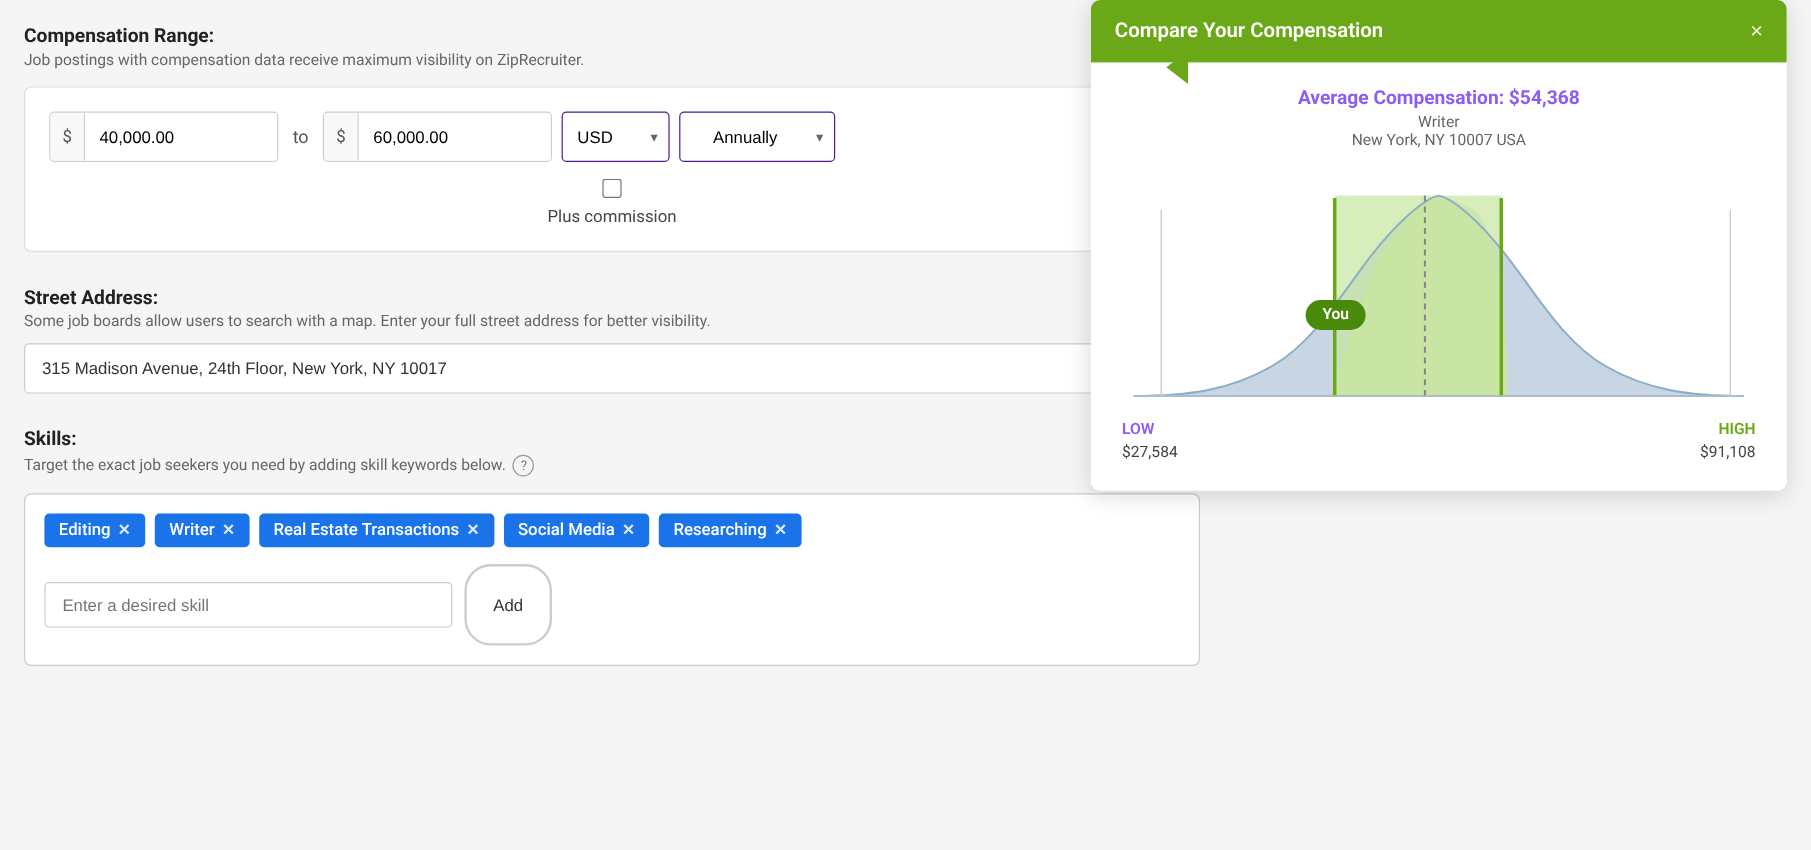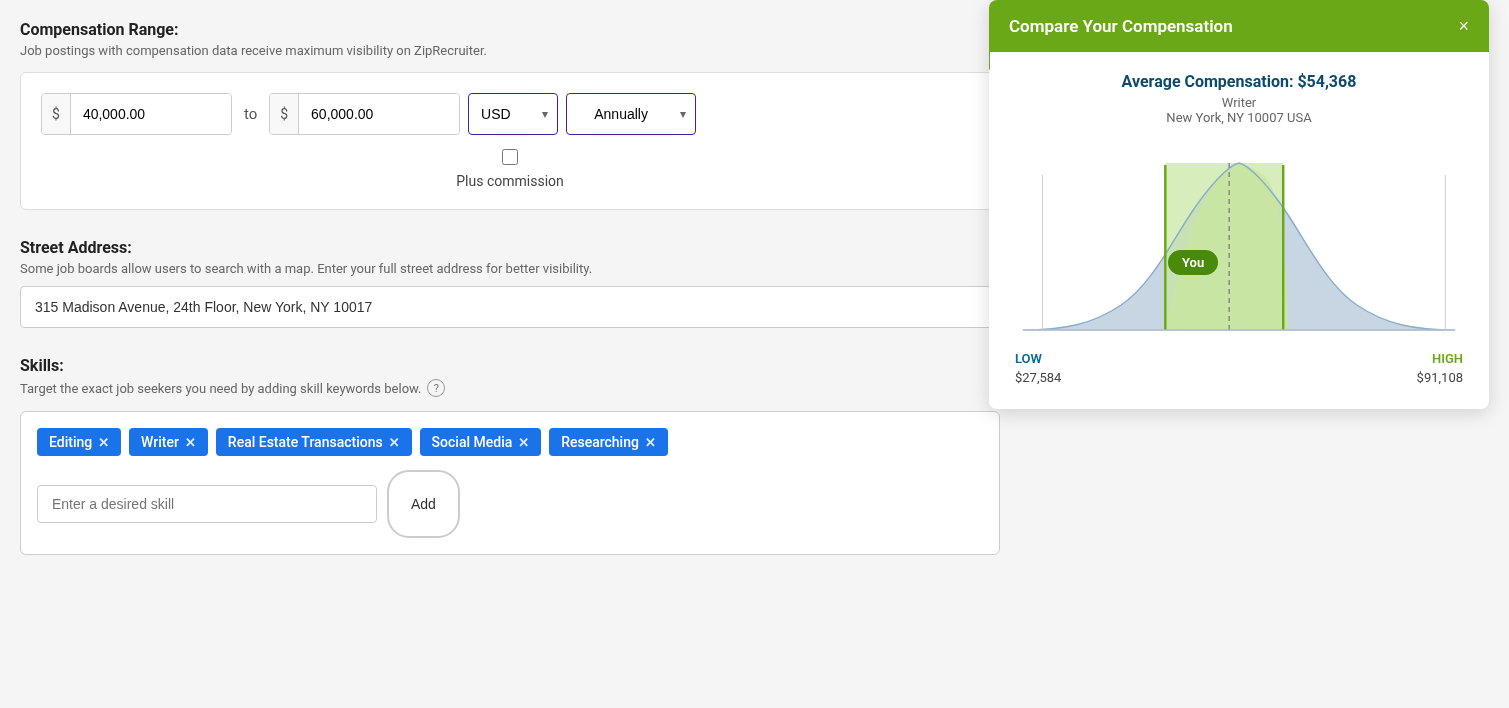--- a/index.html
+++ b/index.html
@@ -209,21 +209,21 @@
       color: #333;
       cursor: pointer;
       font-weight: 500;
     }
 
     
     .compare-panel {
       position: absolute;
       right: 20px;
       top: 0;
-      width: 500px;
+      width: 580px;
       background: #fff;
       border-radius: 8px;
       box-shadow: 0 4px 20px rgba(0,0,0,0.15);
       overflow: hidden;
     }
     .compare-header {
       background: #6aa818;
       padding: 16px 20px;
       display: flex;
       align-items: center;
@@ -255,21 +255,21 @@
       border: none;
       line-height: 1;
     }
     .compare-body {
       padding: 20px 24px 24px;
     }
     .avg-comp-title {
       text-align: center;
       font-size: 16px;
       font-weight: 700;
-      color: #0c4a6e;
+      color: #8b5cf6;
       margin-bottom: 4px;
     }
     .job-title-loc {
       text-align: center;
       font-size: 13px;
       color: #666;
       margin-bottom: 20px;
     }
     .chart-area {
       position: relative;
@@ -291,21 +291,21 @@
       top: 105px;
       left: 155px;
     }
     .chart-labels-row {
       display: flex;
       justify-content: space-between;
       margin-top: 6px;
       padding: 0 2px;
     }
     .low-label {
-      color: #0369a1;
+      color: #8b5cf6;
       font-size: 13px;
       font-weight: 600;
     }
     .high-label {
       color: #6aa818;
       font-size: 13px;
       font-weight: 600;
     }
     .range-labels-row {
       display: flex;

